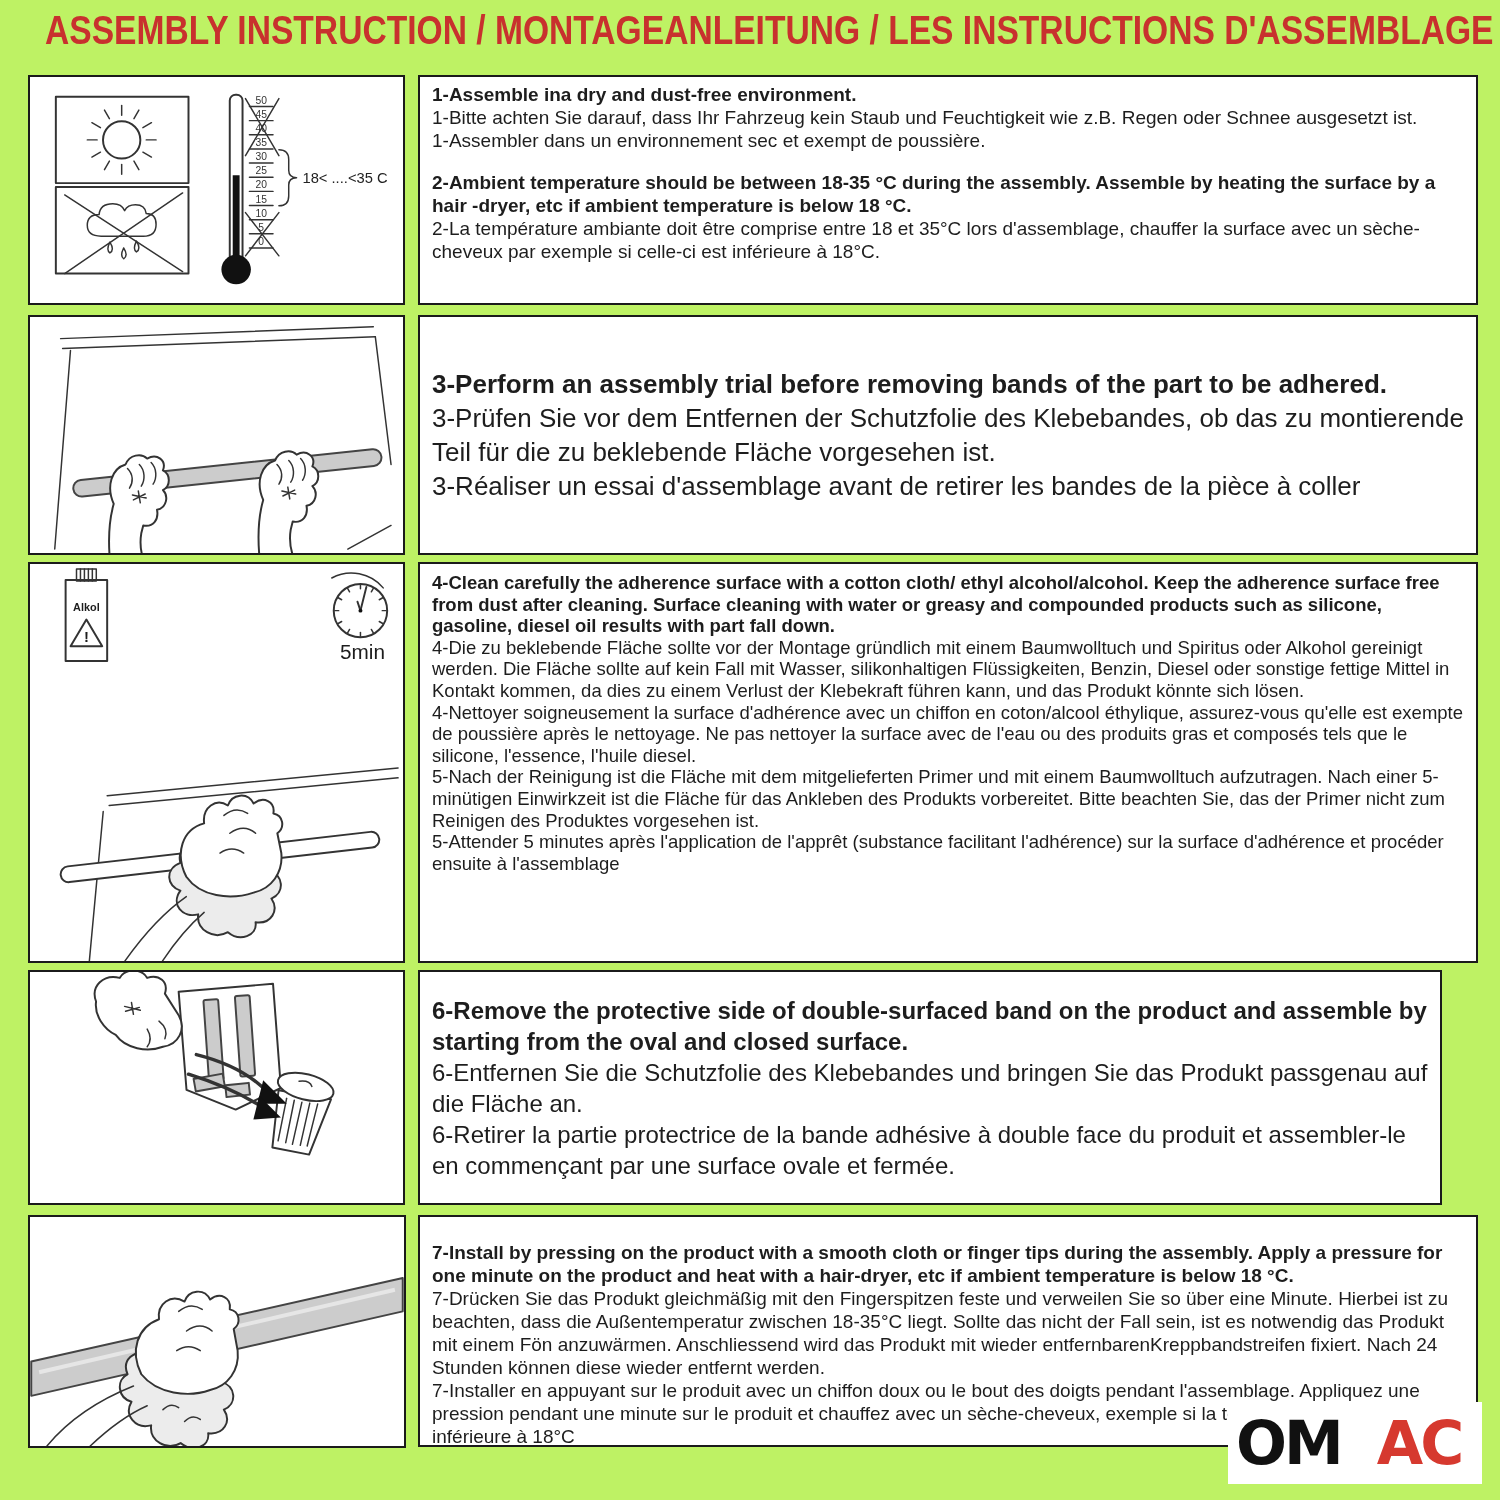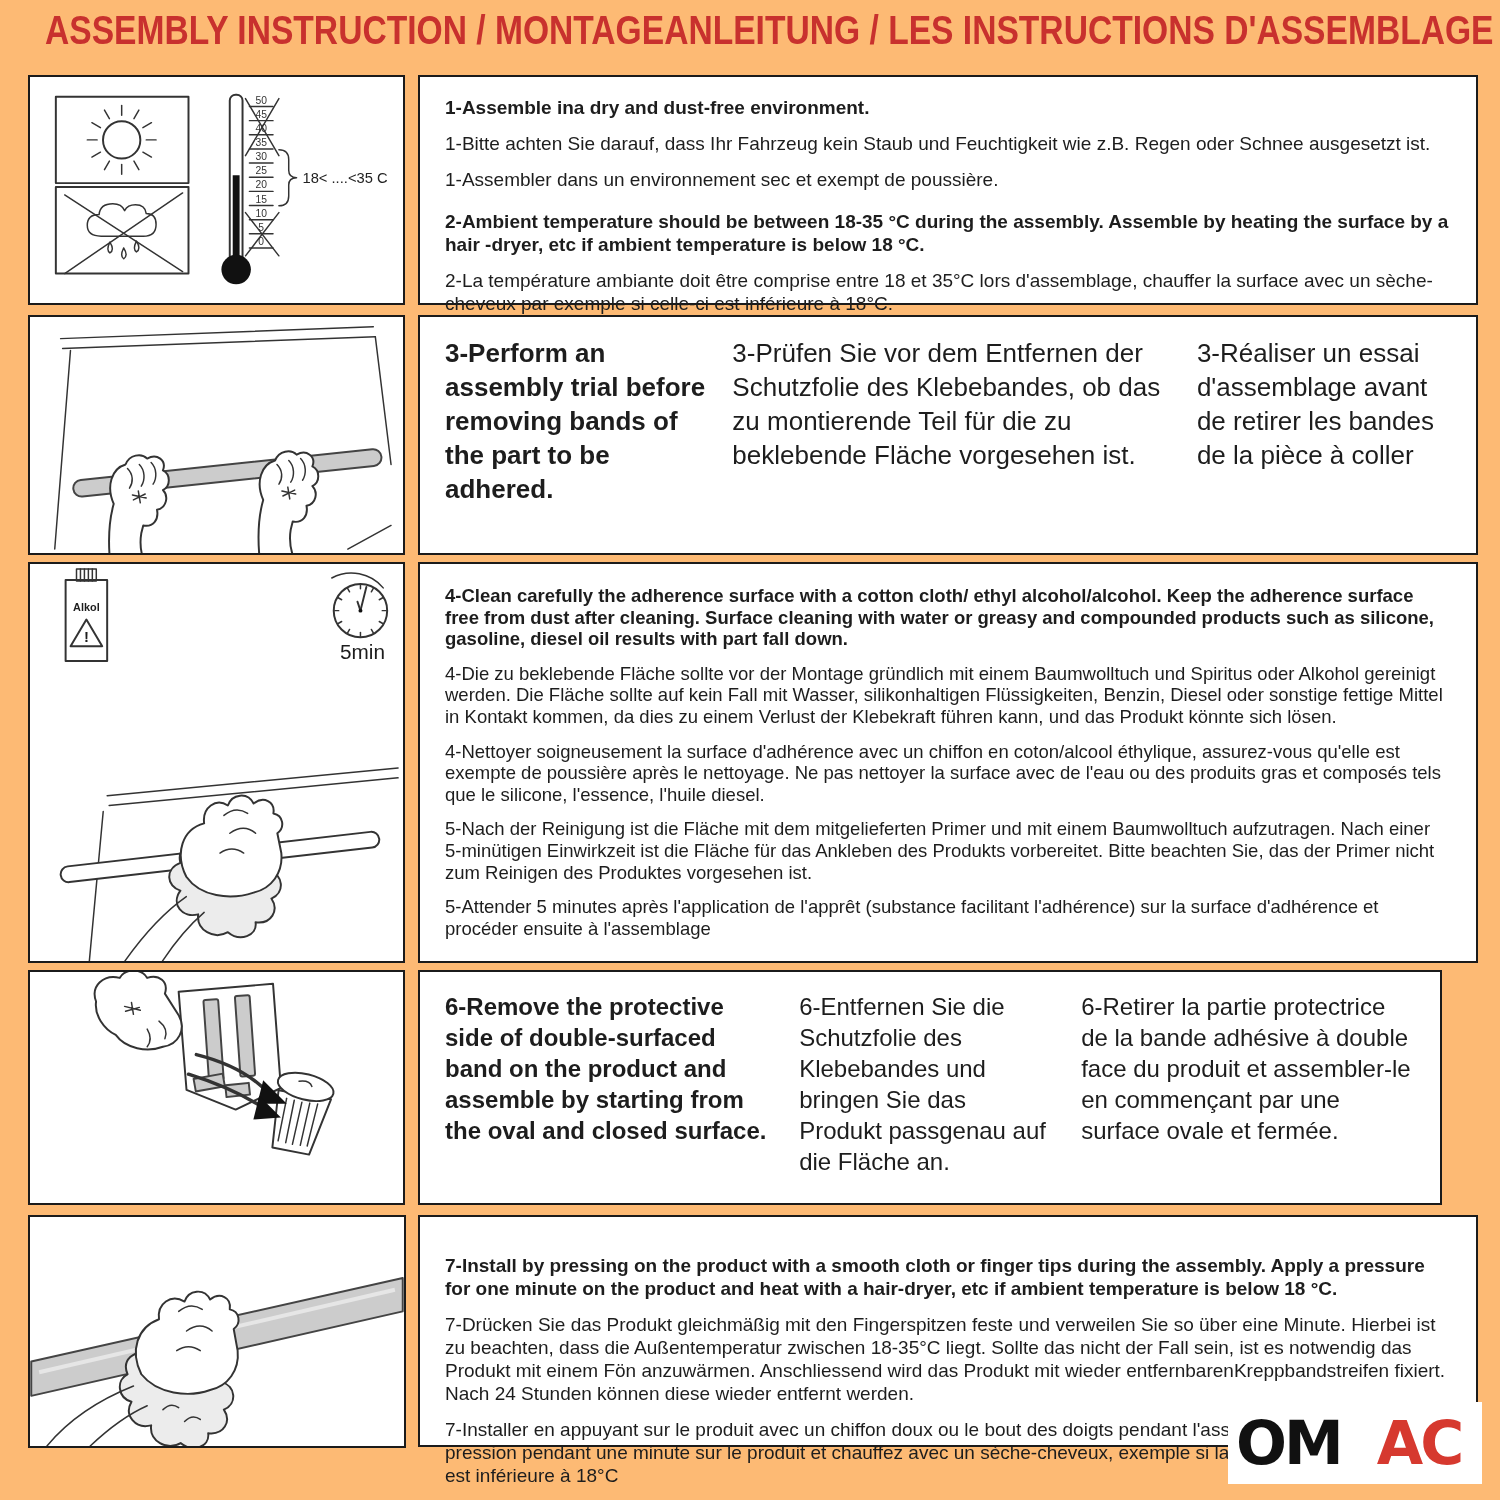--- a/index.html
+++ b/index.html
@@ -1,34 +1,34 @@
 <!DOCTYPE html>
 <html><head>
 <meta charset="utf-8">
 <style>
   html,body{margin:0;padding:0;background:#fff;}
-  .page{position:relative;width:1500px;height:1500px;background:#fdba74;overflow:hidden;
+  .page{position:relative;width:1500px;height:1500px;background:#bef264;overflow:hidden;
         font-family:"Liberation Sans",sans-serif;color:#1d1d1d;}
   .title{position:absolute;left:45px;top:8px;font-size:40px;font-weight:700;color:#C8312E;
          white-space:nowrap;transform:scaleX(.84);transform-origin:left center;letter-spacing:0;}
   .box{position:absolute;border:2px solid #1b1b1b;background:#fff;box-sizing:border-box;}
   
   #f1{left:28px;top:75px;width:377px;height:230px;}
   #t1{left:418px;top:75px;width:1060px;height:230px;}
   #f2{left:28px;top:315px;width:377px;height:240px;}
   #t2{left:418px;top:315px;width:1060px;height:240px;}
   #f3{left:28px;top:562px;width:377px;height:401px;}
   #t3{left:418px;top:562px;width:1060px;height:401px;}
   #f4{left:28px;top:970px;width:377px;height:235px;}
   #t4{left:418px;top:970px;width:1024px;height:235px;}
   #f5{left:28px;top:1215px;width:378px;height:233px;}
   #t5{left:418px;top:1215px;width:1060px;height:232px;}
   .textbox{padding:6px 12px;}
-  .vcenter{display:flex;flex-direction:row;justify-content:center;}
-  .para{margin:13px;}
+  .vcenter{display:flex;flex-direction:column;justify-content:center;}
+  .para{margin:0;}
   .para.b{font-weight:700;}
   .para.gap{margin-top:18px;}
   .fs-s  .para{font-size:19px;line-height:23.2px;}
   .fs-m3 .para{font-size:18.5px;line-height:21.6px;}
   .fs-m3 .para.gap{margin-top:16px;}
   .fs-l  .para{font-size:26px;line-height:34px;}
   .fs-xl .para{font-size:24px;line-height:31px;}
   .fs-s5 .para{font-size:19px;line-height:23px;}
   #t3.textbox{padding-top:8px;}
   #t5.textbox{padding-top:24px;}

